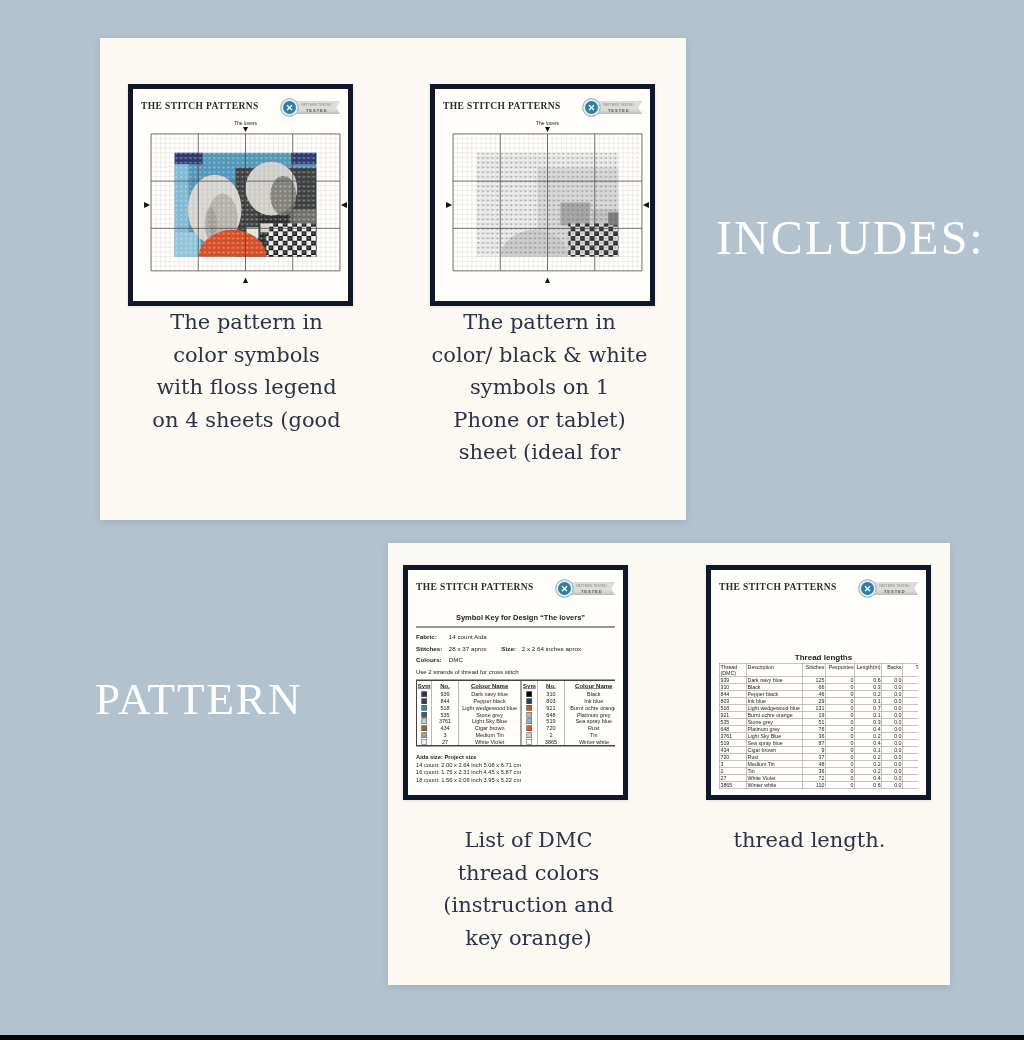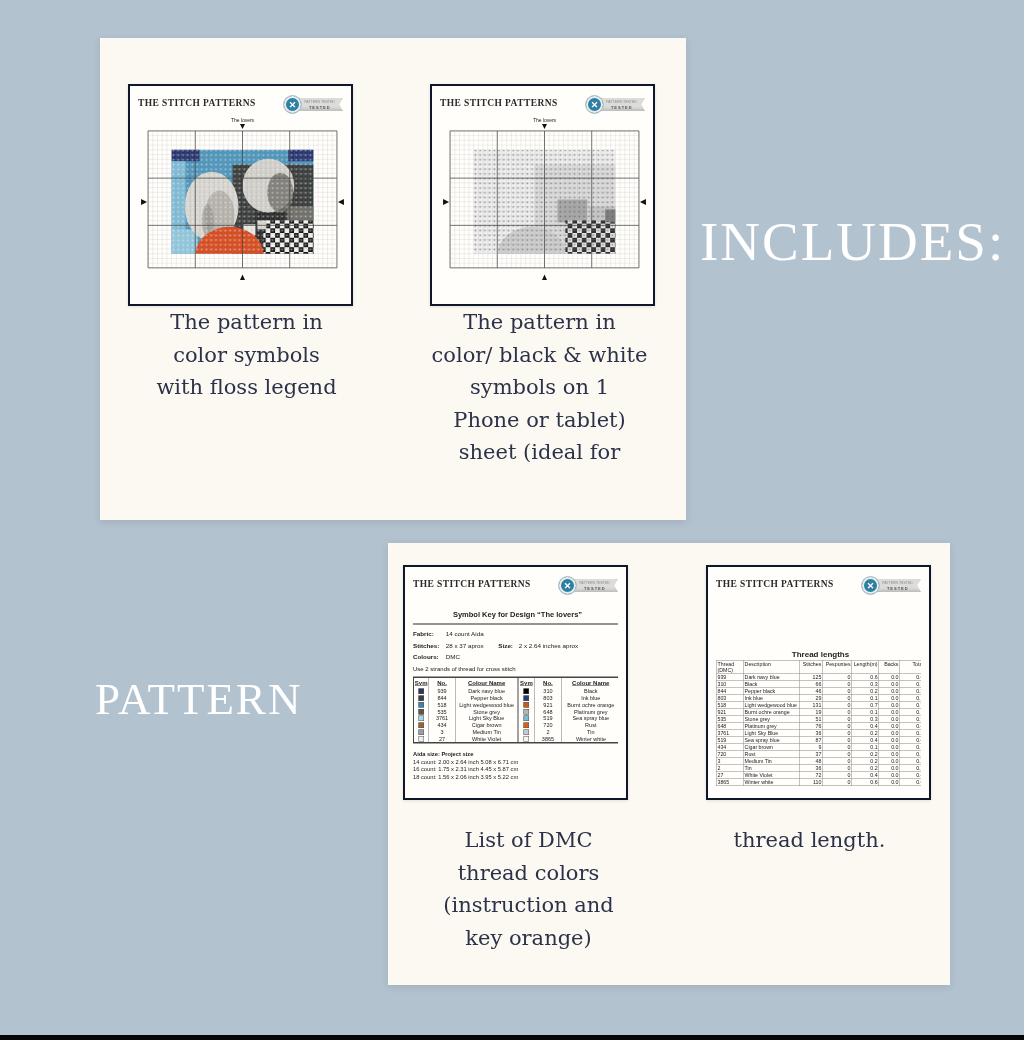--- a/index.html
+++ b/index.html
@@ -6,21 +6,21 @@
   .canvas{position:relative;width:1024px;height:1040px;background:#b3c2cf;overflow:hidden;
           font-family:"Liberation Sans",sans-serif;}
   .card{position:absolute;background:#fcf9f2;box-shadow:0 2px 8px rgba(0,0,0,.10);}
   .top-card{left:100px;top:38px;width:586px;height:482px;}
   .bottom-card{left:388px;top:543px;width:562px;height:442px;}
 
   
   .sheet-row{display:flex;justify-content:space-between;}
   .top-card .sheet-row{padding:46px 31px 0 28px;}
   .bottom-card .sheet-row{padding:22px 19px 0 15px;}
-  .sheet{background:#fffefb;border:2px solid #0f172a;box-shadow:0 1px 3px rgba(0,0,0,.10);
+  .sheet{background:#fffefb;border:5px solid #0f172a;box-shadow:0 1px 3px rgba(0,0,0,.10);
          width:225px;box-sizing:border-box;padding:7px 8px 3px;}
   .top-card .sheet{height:222px;}
   .bottom-card .sheet{height:235px;}
   .sheet-head{display:flex;justify-content:space-between;align-items:flex-start;height:20px;}
   .brand{font-family:"Liberation Serif",serif;font-weight:bold;font-size:9.5px;
          letter-spacing:.4px;color:#2a2a2a;padding-top:5px;white-space:nowrap;}
 
   
   .badge{position:relative;display:flex;align-items:center;margin-top:2px;}
   .ribbon{position:relative;margin-left:-5px;width:46px;height:13px;background:#dcdcda;
@@ -40,22 +40,22 @@
   svg line.major{stroke:#4a4a4a;stroke-width:.8;}
   svg .chart-label{font-family:"Liberation Sans",sans-serif;font-size:5px;fill:#222;text-anchor:middle;}
 
   
   .caption-row{display:flex;}
   .caption{width:50%;text-align:center;font-family:"DejaVu Serif",serif;
            color:#2c3249;font-size:21px;line-height:32.5px;}
   .bottom-card .caption-row{margin-top:24px;}
 
   
-  .includes{position:absolute;left:700px;top:210px;color:#fff;
-            font-family:"Liberation Serif",serif;font-size:55px;letter-spacing:2px;}
+  .includes{position:absolute;left:716px;top:210px;color:#fff;
+            font-family:"Liberation Serif",serif;font-size:48px;letter-spacing:2px;}
   .pdf-label{position:absolute;left:95px;top:672px;color:#fff;
              font-family:"Liberation Serif",serif;font-size:45px;line-height:54px;letter-spacing:2px;}
 
   .bottom-bar{position:absolute;left:0;bottom:0;width:100%;height:5px;background:#060606;}
 
   
   .scale-box{overflow:hidden;height:206px;}
   .scaled{width:418px;transform:scale(.5);transform-origin:0 0;color:#222;}
   .doc-title{font-size:15px;font-weight:bold;text-align:center;margin-top:16px;}
   .doc-rule{border-bottom:2px solid #2a2a2a;margin:10px 0 12px;}
@@ -324,20 +324,21 @@
           <polygon points="102.5,166 107.5,166 105,160.5" fill="#111"></polygon>
         </svg>
       </div>
     </div>
 
     <div class="caption-row">
       <div class="caption">
           <div class="ln">The pattern in</div>
           <div class="ln">color symbols</div>
           <div class="ln">with floss legend</div>
+          <div class="ln">on 4 sheets (good</div>
         </div>
       <div class="caption">
           <div class="ln">The pattern in</div>
           <div class="ln">color/ black &amp; white</div>
           <div class="ln">symbols on 1</div>
           <div class="ln">Phone or tablet)</div>
           <div class="ln">sheet (ideal for</div>
         </div>
     </div>
   </section>

